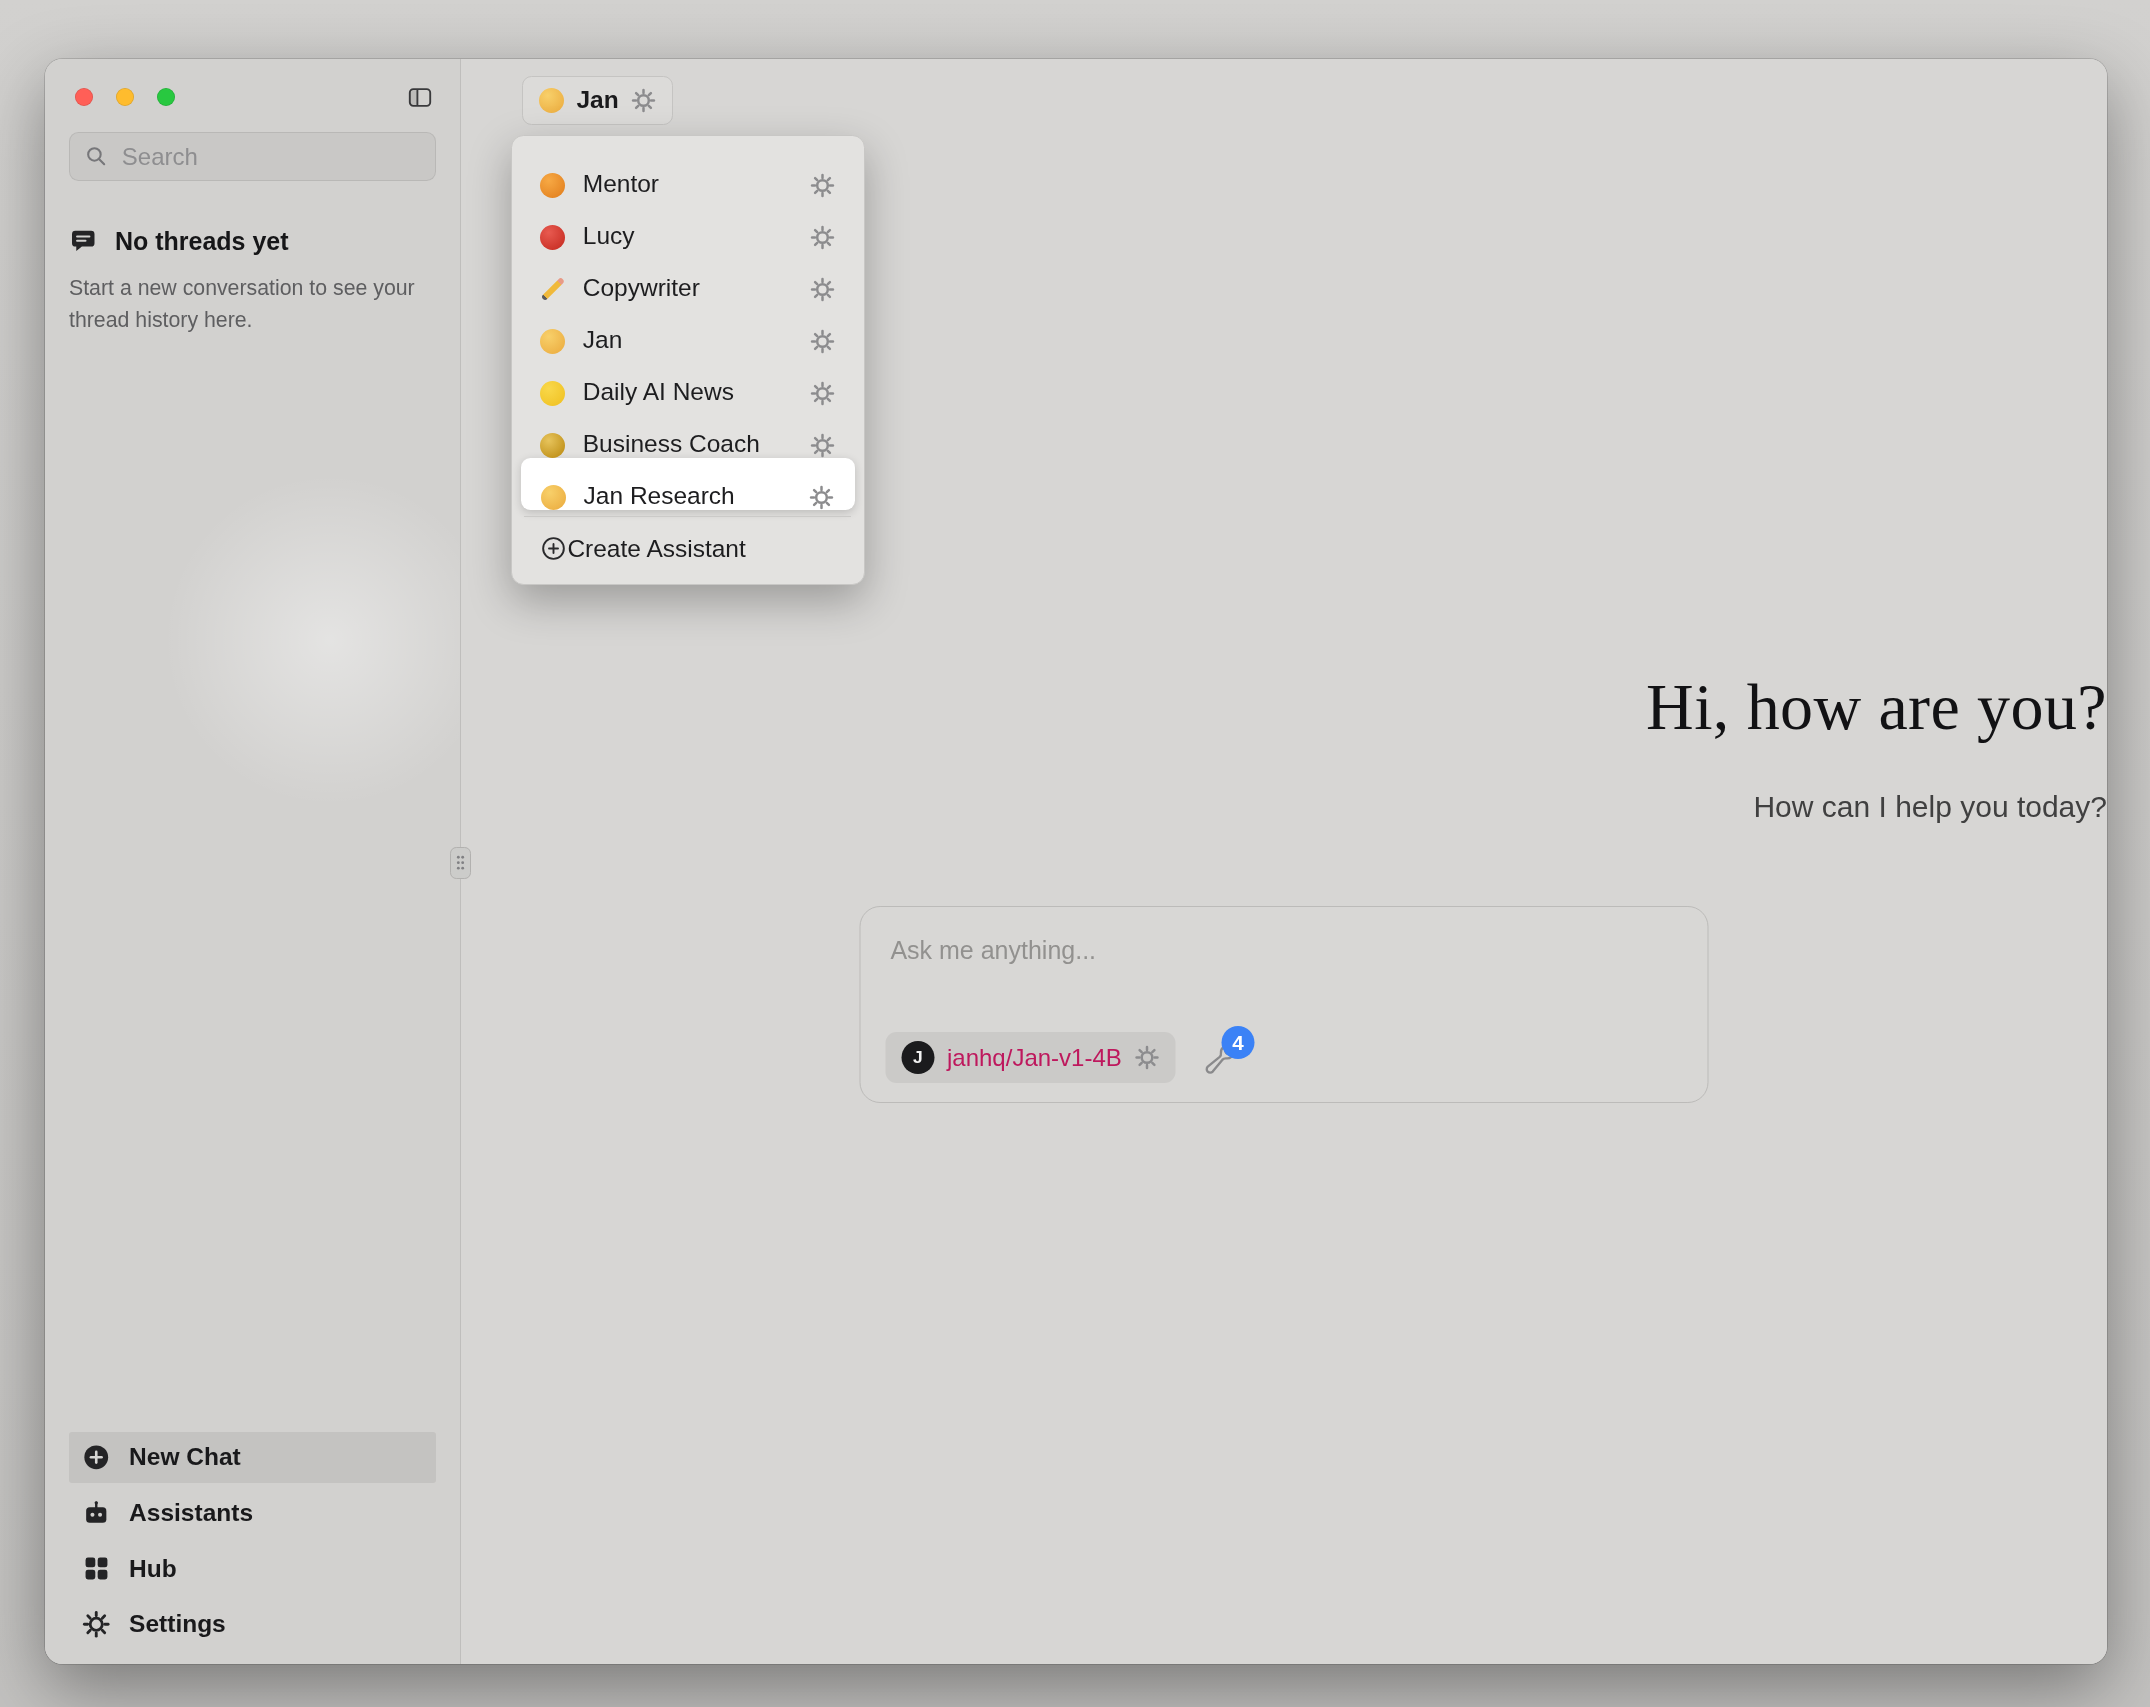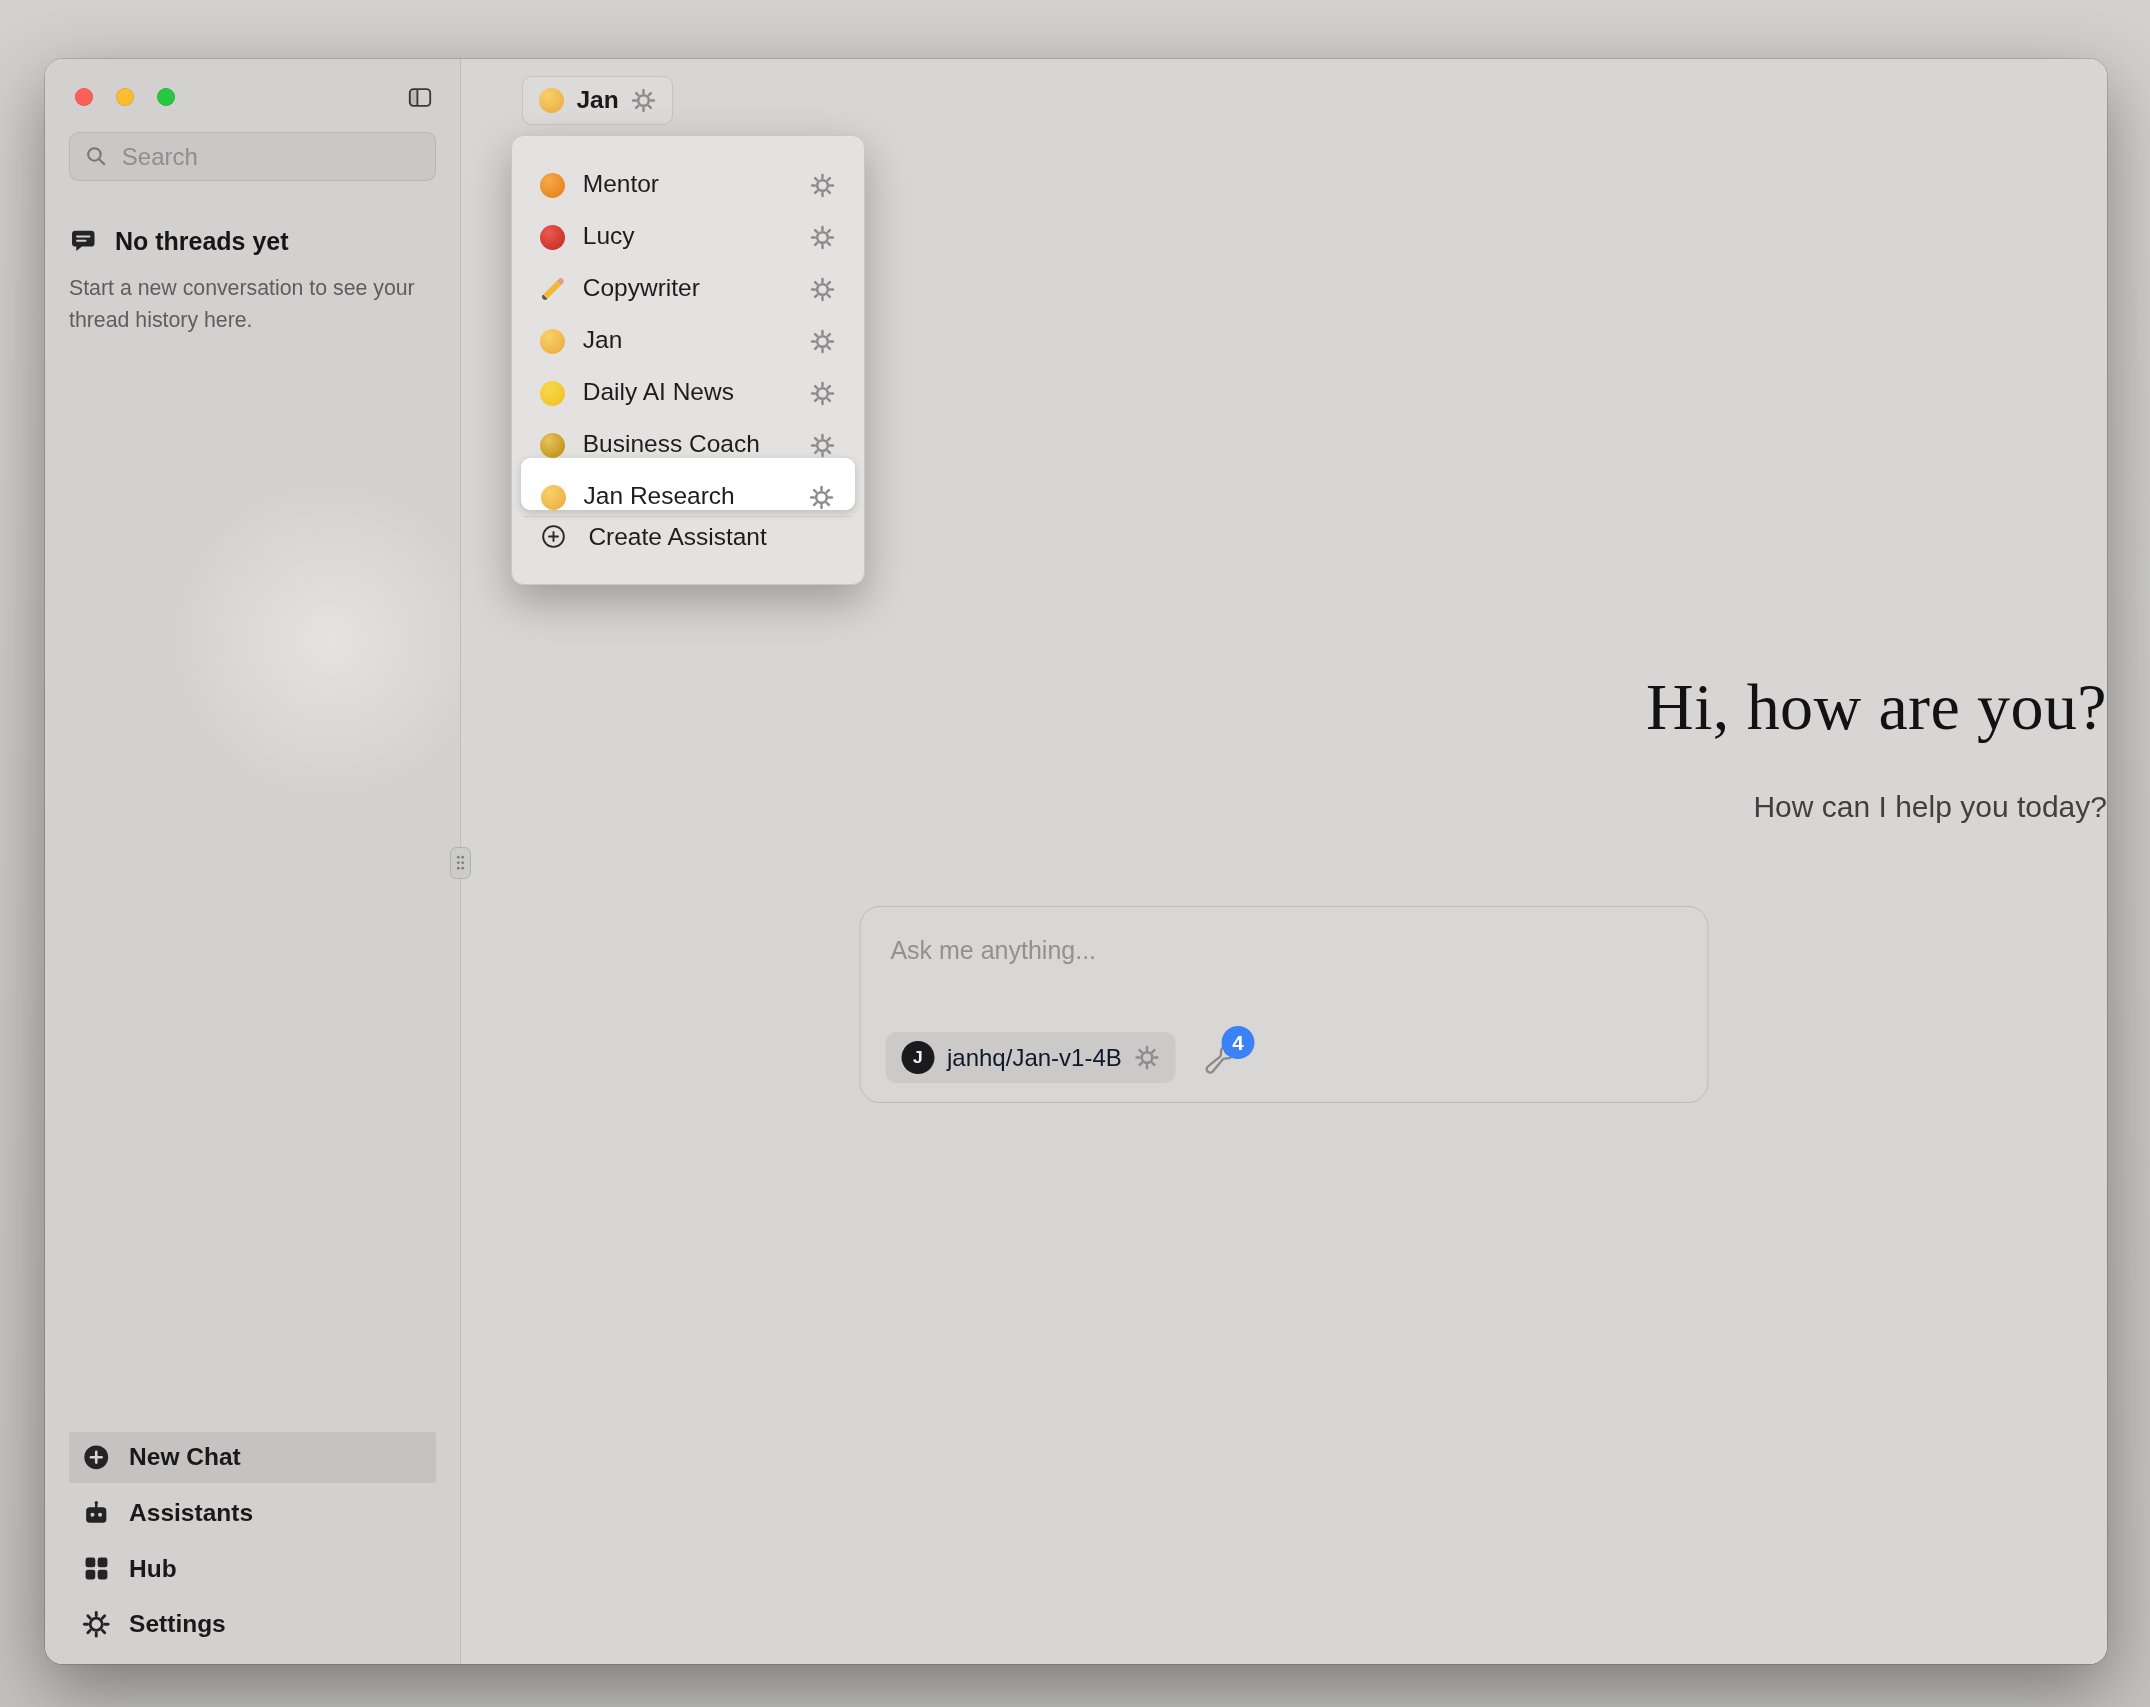--- a/index.html
+++ b/index.html
@@ -112,21 +112,21 @@
   .yellow-circle-icon{ background:radial-gradient(circle at 35% 30%, #f9d84a, #efbf1f); }
   .money-bag-icon    { background:radial-gradient(circle at 35% 30%, #e7c45c, #b8860b); }
   .pencil-icon { border-radius:0; background:none; }
   .pencil-icon::before {
     content:""; position:absolute; left:-1.6px; top:9.5px; width:28px; height:6.3px; border-radius:3.2px;
     background:linear-gradient(90deg,#5a5a5c 0 12%, #f0b93b 12% 82%, #e89a86 82%);
     transform:rotate(-45deg);
   }
 
   .menu-separator { height:0.8px; background:#cbcac8; margin:6.3px 4.7px; }
-  .create-item { height:52px; display:flex; align-items:flex-start; gap:21px; padding:0 20.6px; border-radius:9.5px; }
+  .create-item { height:52px; display:flex; align-items:center; gap:0; padding:0 20.6px; border-radius:9.5px; }
   .create-item svg { width:27px; height:27px; flex:0 0 auto; }
   .create-label { font-size:24.5px; font-weight:500; color:#1d1d1f; }
 
   
   .greeting { position:absolute; left:0; right:0; top:610px; text-align:right; }
   .greeting-title {
     font-family:"Liberation Serif", serif; font-size:66px; font-weight:500;
     color:#121214; letter-spacing:0.4px;
   }
   .greeting-sub { margin-top:45px; font-size:30px; color:#404040; }
@@ -147,21 +147,21 @@
     position:absolute; left:25px; bottom:19px; display:flex; align-items:center; gap:28.5px;
   }
   .model-chip {
     height:51px; display:flex; align-items:center; gap:12.6px; padding:0 16px;
     background:#cbcac8; border-radius:11px;
   }
   .model-avatar {
     width:33px; height:33px; border-radius:50%; background:#1b1b1d; color:#f2f2f2;
     display:flex; align-items:center; justify-content:center; font-size:17.4px; font-weight:700;
   }
-  .model-name { font-size:24px; font-weight:500; color:#0f172a; white-space:nowrap; }
+  .model-name { font-size:24px; font-weight:500; color:#be185d; white-space:nowrap; }
   .tools-btn { position:relative; width:38px; height:41px; }
   .tools-btn svg { width:33px; height:33px; margin-top:6.3px; }
   .tools-badge {
     position:absolute; top:-11px; right:-12.6px; width:33px; height:33px; border-radius:50%;
     background:#3b82f6; color:#fff; font-size:20.6px; font-weight:700;
     display:flex; align-items:center; justify-content:center;
   }
 </style>
 </head>
 <body>

